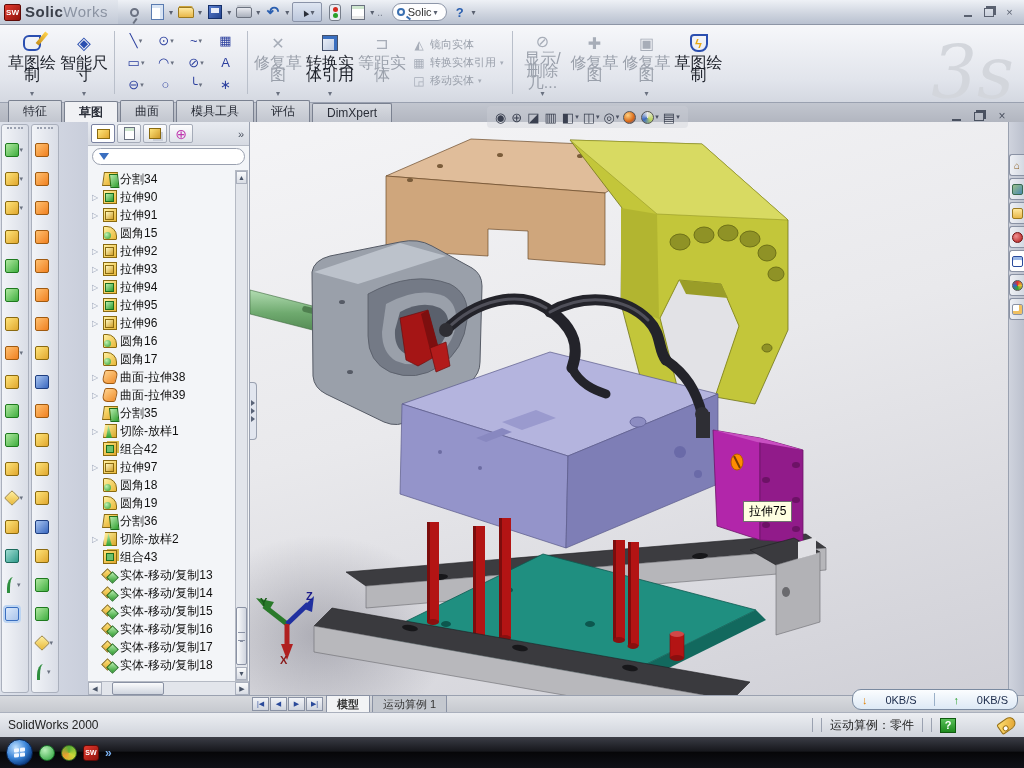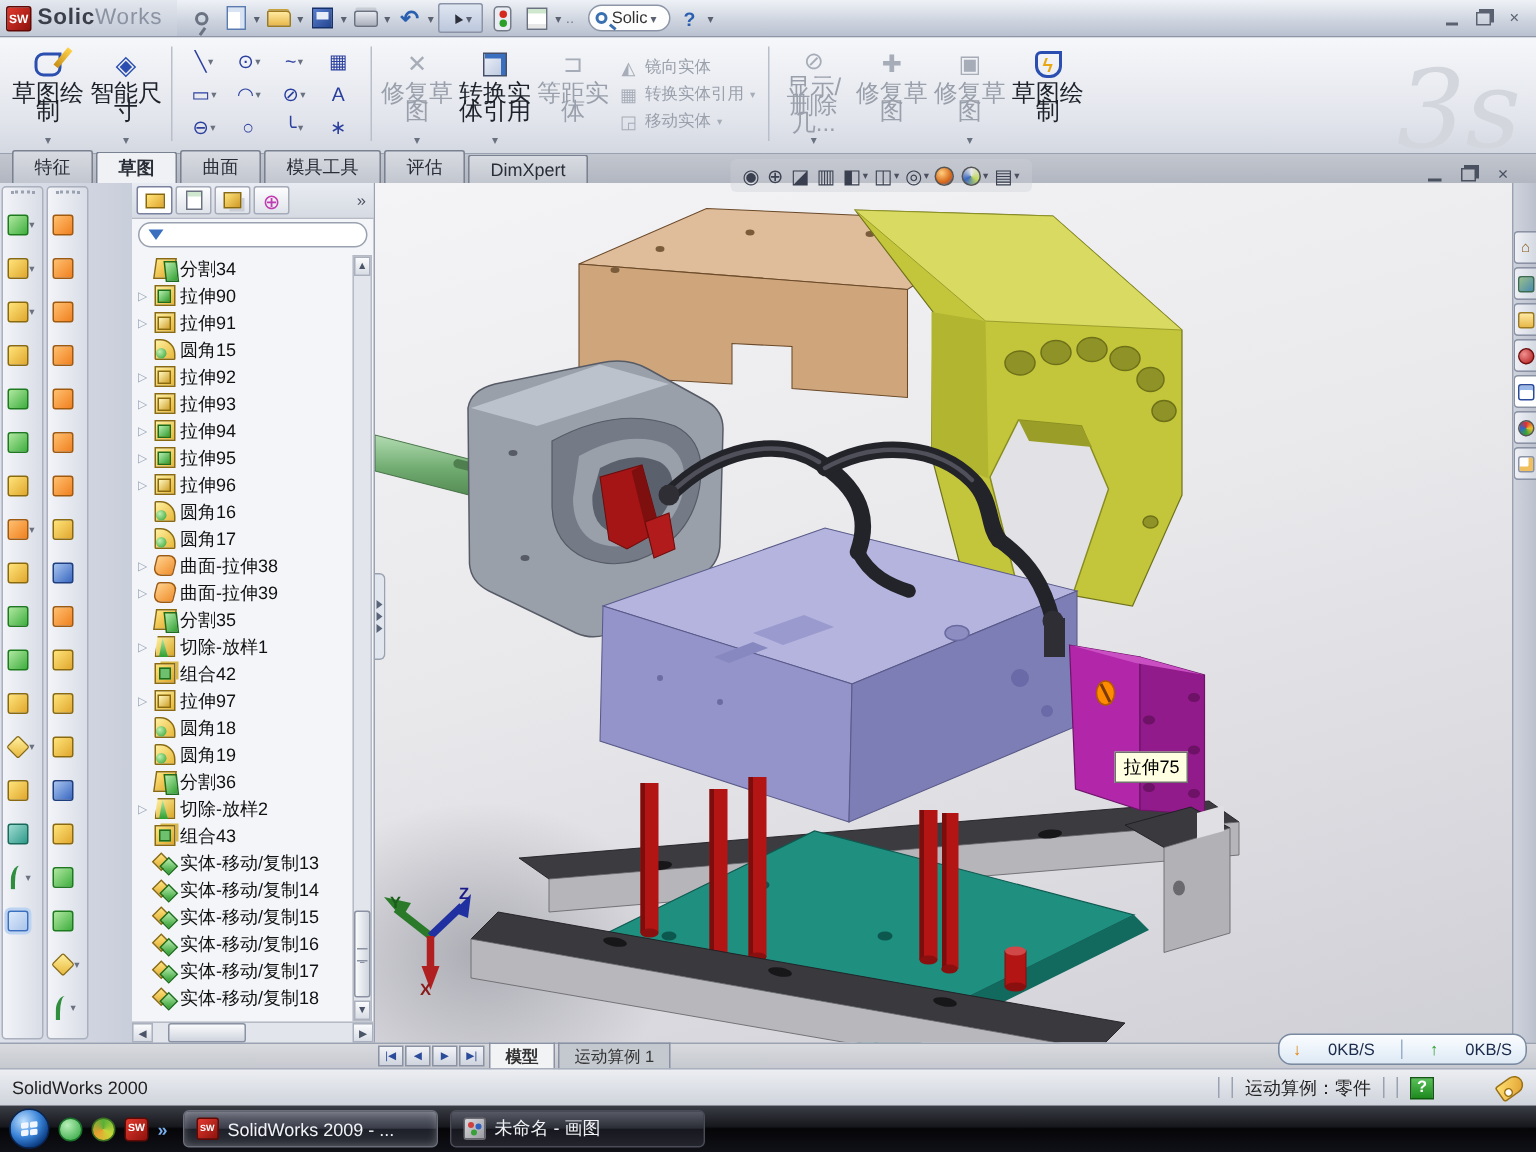--- a/index.html
+++ b/index.html
@@ -1069,24 +1069,13 @@
         <i></i>
         <i></i>
       </span>
     </div>
   <div id="quick">
     <span class="qicon q-msn"></span>
     <span class="qicon q-ball"></span>
     <span class="qicon q-sw">SW</span>
     <span class="q-more">»</span>
   </div>
-  <div style="display:flex">
-
-  <div class="taskbtn active">
-        <span class="ti-sw">SW</span>
-        <span class="tbl">SolidWorks 2009 - ...</span>
-      </div>
-      <div class="taskbtn">
-        <span class="ti-paint"></span>
-        <span class="tbl">未命名 - 画图</span>
-      </div>
-    </div>
 </div>
 
 </body></html>

